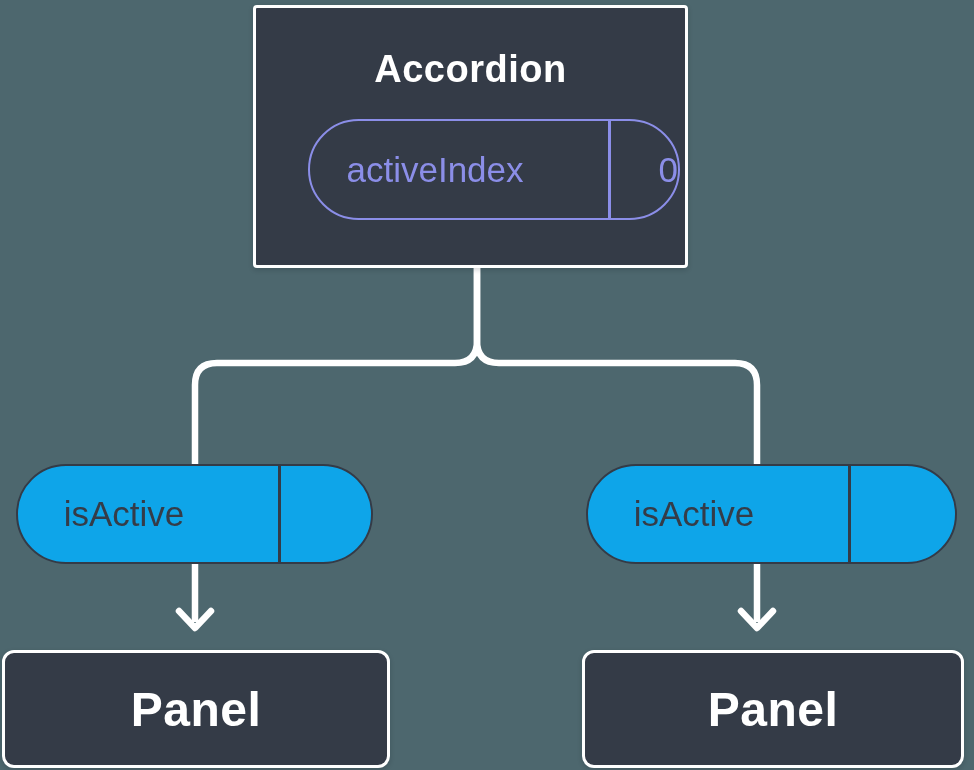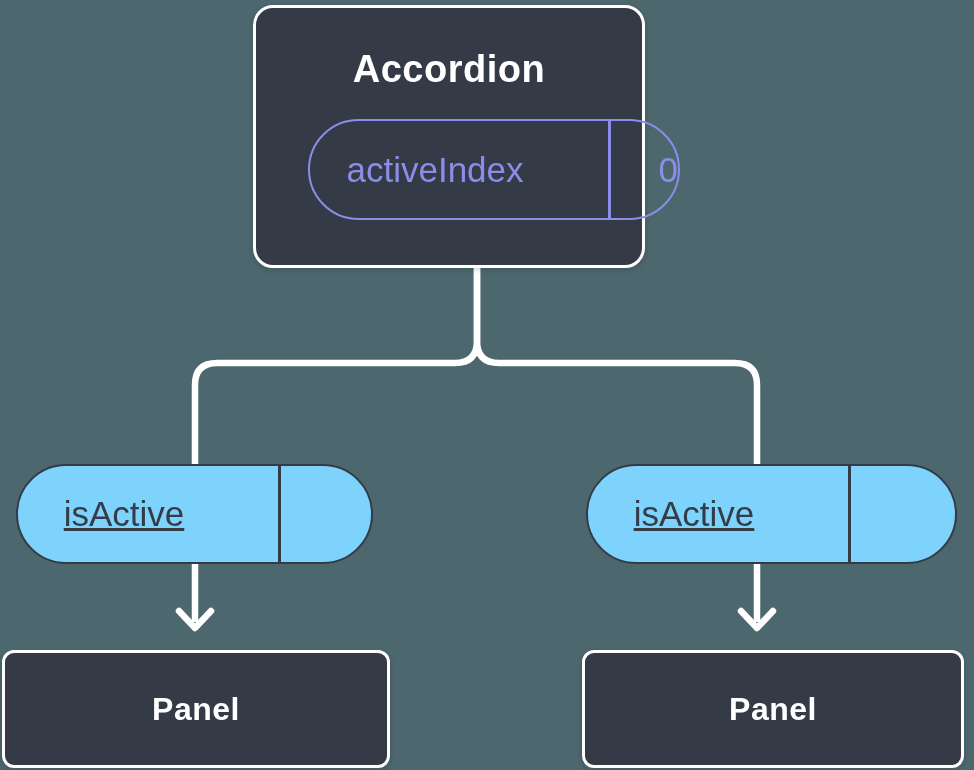--- a/index.html
+++ b/index.html
@@ -21,22 +21,22 @@
   .node {
     position: absolute;
     background: #343b47;
     border: 3px solid #ffffff;
     box-sizing: border-box;
     z-index: 2;
     box-shadow: 0 2px 5px rgba(10, 18, 26, 0.18);
   }
   .root-node {
     left: 253px; top: 5px;
-    width: 392px; height: 263px;
-    border-radius: 20px;
+    width: 435px; height: 263px;
+    border-radius: 4px;
   }
   .node-title {
     position: absolute;
     left: 0; right: 0; top: 40px;
     text-align: center;
     color: #ffffff;
     font-size: 38px;
     font-weight: 600;
     letter-spacing: 0.5px;
   }
@@ -51,24 +51,23 @@
   }
   .outline-pill {
     left: 52px; top: 111px;
     width: 372px; height: 101px;
     border: 2.5px solid #8b8ee8;
     color: #8b8ee8;
   }
   .outline-pill .prop-divider { background: #8b8ee8; }
   .outline-pill .prop-name { width: 274px; }
   .solid-pill {
-    background: #7dd3fc;
+    background: #0ea5e9;
     border: 2.5px solid #343b47;
     color: #353c48;
-    text-decoration: underline;
   }
   .solid-pill .prop-divider { background: #343b47; }
   .solid-pill .prop-name { width: 212px; }
   .pill-true {
     left: 16px; top: 464px;
     width: 357px; height: 100px;
   }
   .pill-false {
     left: 586px; top: 464px;
     width: 371px; height: 100px;
@@ -84,21 +83,21 @@
   .prop-divider {
     width: 2.5px;
     flex: 0 0 2.5px;
   }
   .panel-node {
     display: flex;
     align-items: center;
     justify-content: center;
     border-radius: 12px;
     color: #ffffff;
-    font-size: 32px;
+    font-size: 48px;
     font-weight: 600;
     letter-spacing: 0.5px;
   }
   .panel-left  { left: 2px;   top: 650px; width: 388px; height: 118px; }
   .panel-right { left: 582px; top: 650px; width: 382px; height: 118px; }
 </style>
 </head>
 <body>
 
 <div class="stage">

